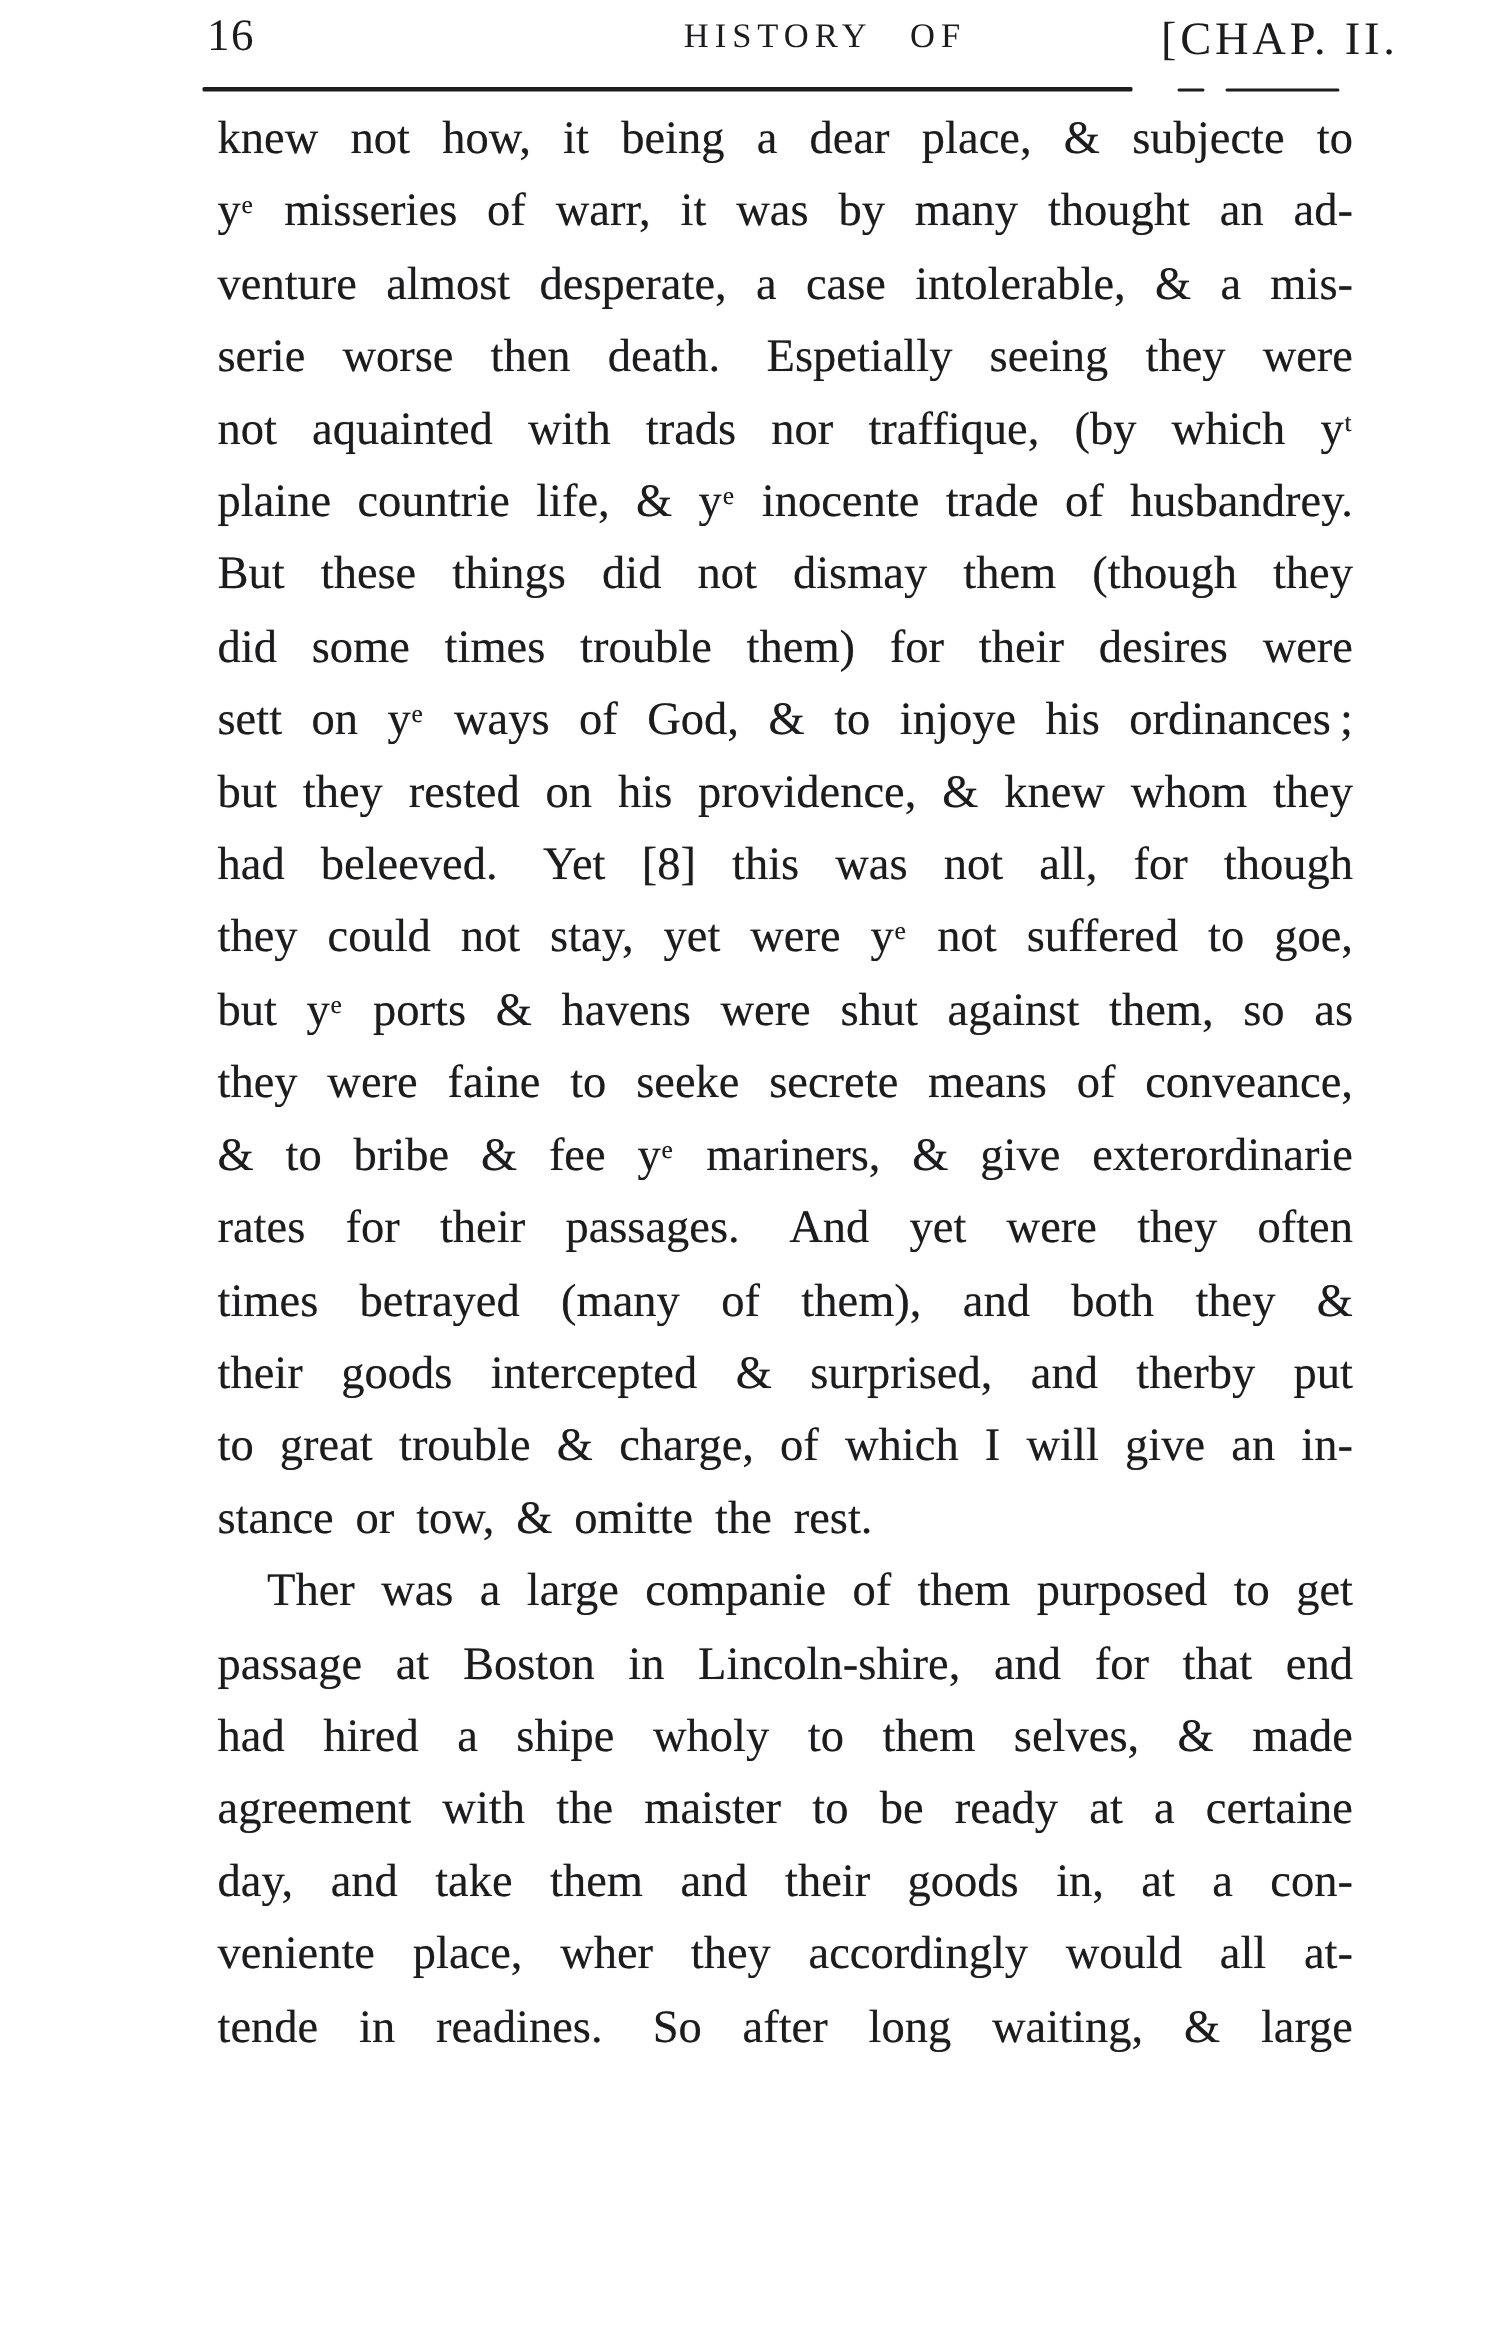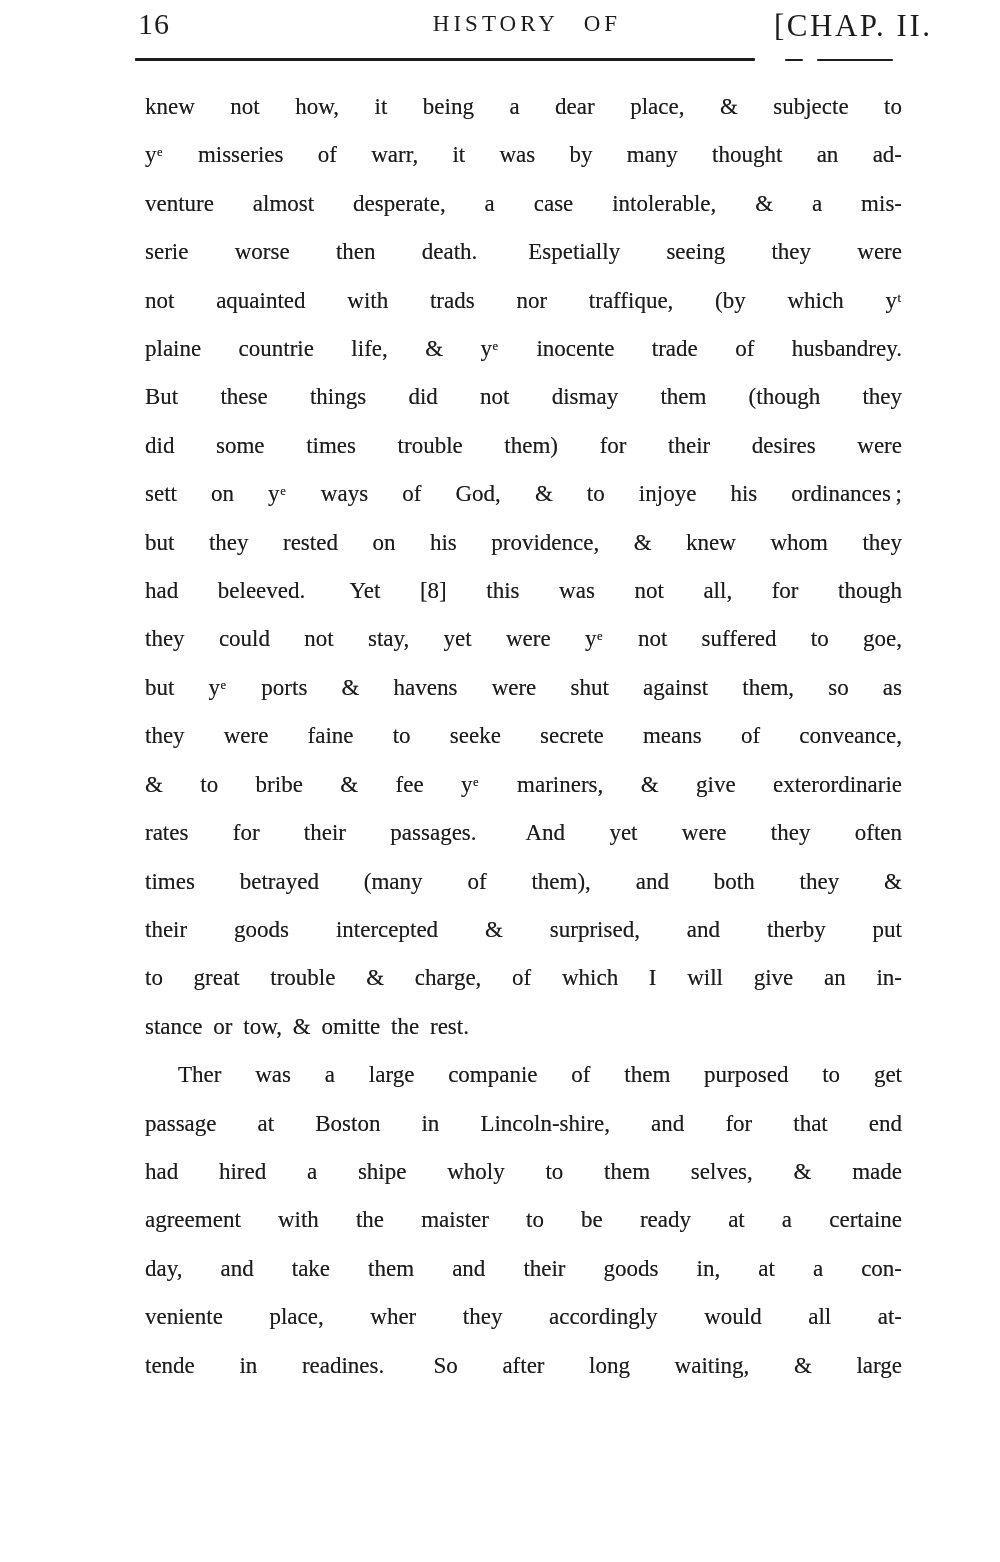--- a/index.html
+++ b/index.html
@@ -14,41 +14,41 @@
     position: relative;
     width: 1000px; height: 1518px;
     background: #ffffff;
   }
   .header { position: absolute; top: 0; left: 0; width: 100%; height: 80px; }
   .page-number {
     position: absolute; left: 138px; top: 7px;
     font-size: 30px; letter-spacing: 1px;
   }
   .running-title {
-    position: absolute; left: 527px; top: 11px;
+    position: absolute; left: 550px; top: 11px;
     transform: translateX(-50%);
     font-size: 23px; letter-spacing: 4px; word-spacing: 16px;
     white-space: nowrap;
   }
   .chapter-label {
     position: absolute; left: 774px; top: 8px;
     font-size: 31px; letter-spacing: 2.5px;
     white-space: nowrap;
   }
   .rule-seg {
     position: absolute; top: 58px; height: 3px;
     background: #1d1d1f; border-radius: 1px;
   }
   .rule-a { left: 135px; width: 620px; }
   .rule-b { left: 785px; width: 18px; height: 2px; top: 59px; }
   .rule-c { left: 817px; width: 76px; height: 2px; top: 59px; }
   .body-text {
     position: absolute;
-    left: 145px; top: 83px; width: 757px;
-    font-size: 23px; line-height: 48.4px;
+    left: 145px; top: 68px; width: 757px;
+    font-size: 31px; line-height: 48.4px;
     text-shadow: 0 0 0.5px rgba(25,25,25,0.55);
   }
   .line {
     text-align: justify;
     -moz-text-align-last: justify;
     text-align-last: justify;
   }
   .line.end {
     text-align-last: left;
     -moz-text-align-last: left;

